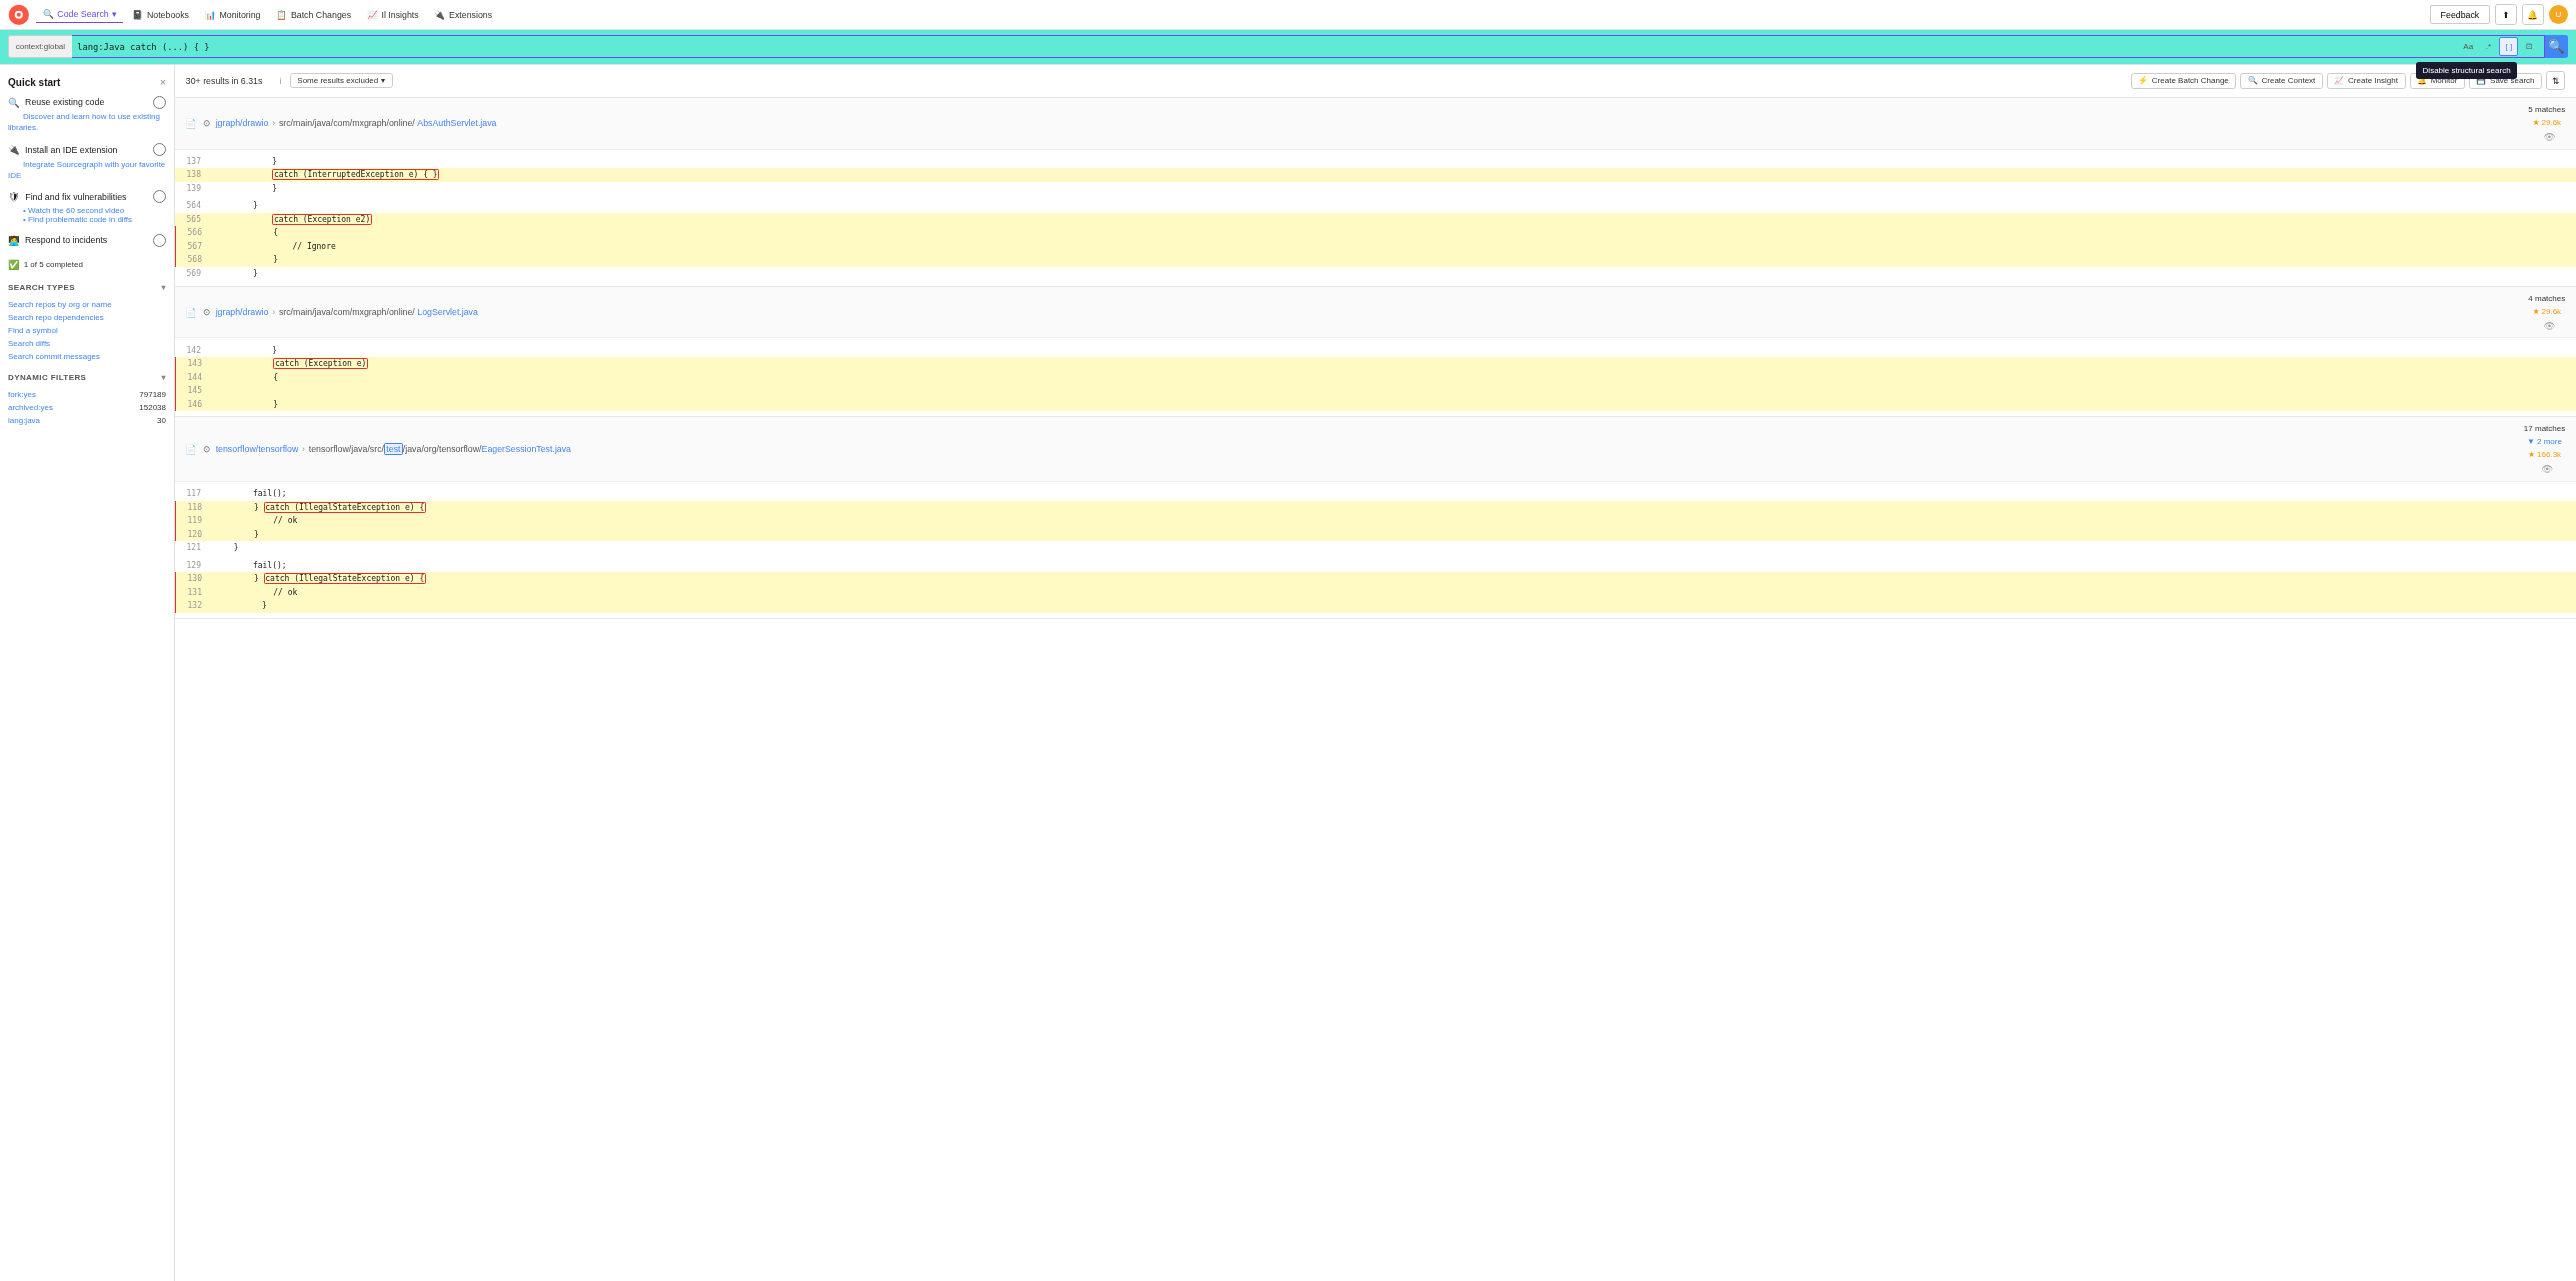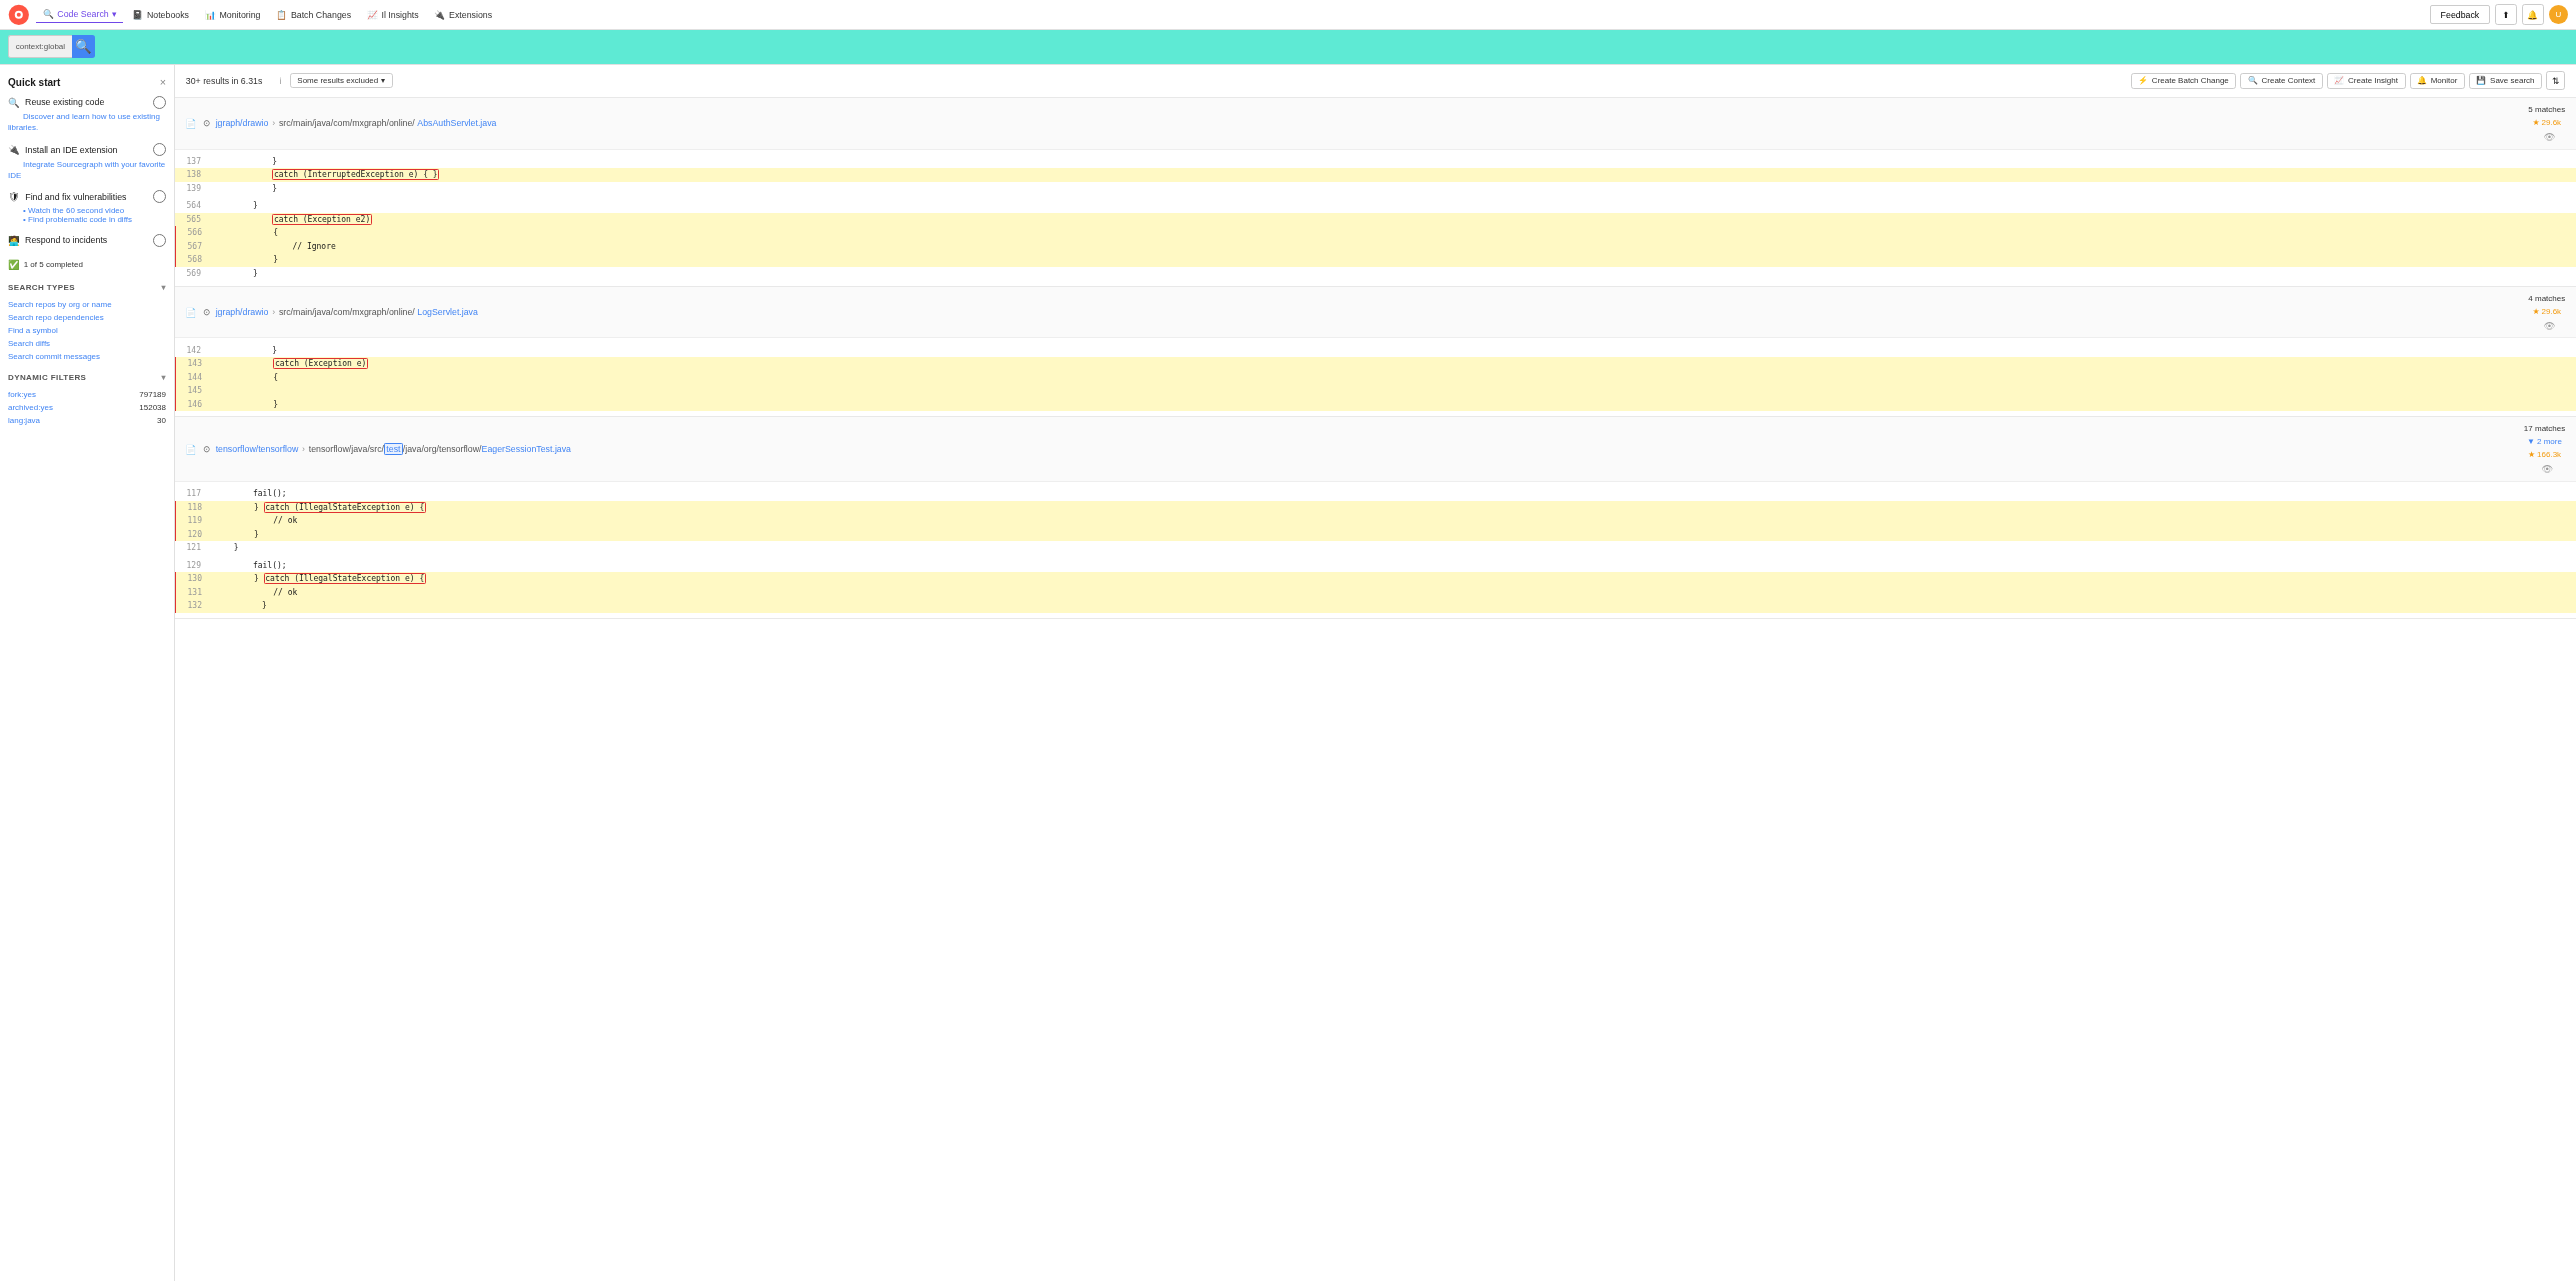--- a/index.html
+++ b/index.html
@@ -204,20 +204,32 @@
     </div>
     <div class="nav-icon-btn">
       <span>🔔</span>
     </div>
     <div class="avatar">U</div>
   </div>
 </nav>
 
 <div class="search-bar-row">
   <div class="context-pill">context:global</div>
+  <div class="search-input-wrapper">
+    <input class="search-input" type="text" value="lang:Java catch (...) { }" style="">
+    <div class="search-controls">
+      <div class="search-ctrl-btn">Aa</div>
+      <div class="search-ctrl-btn">.*</div>
+      <div class="search-ctrl-btn blue-active tooltip-container">
+        <span>[ ]</span>
+        <div class="tooltip-popup">Disable structural search</div>
+      </div>
+      <div class="search-ctrl-btn">⊡</div>
+    </div>
+  </div>
   <button class="search-btn">
     <span>🔍</span>
   </button>
 </div>
 
 <div class="main-layout">
 
   <aside class="sidebar">
     <div class="quick-start-header">
       <span class="quick-start-title">Quick start</span>

